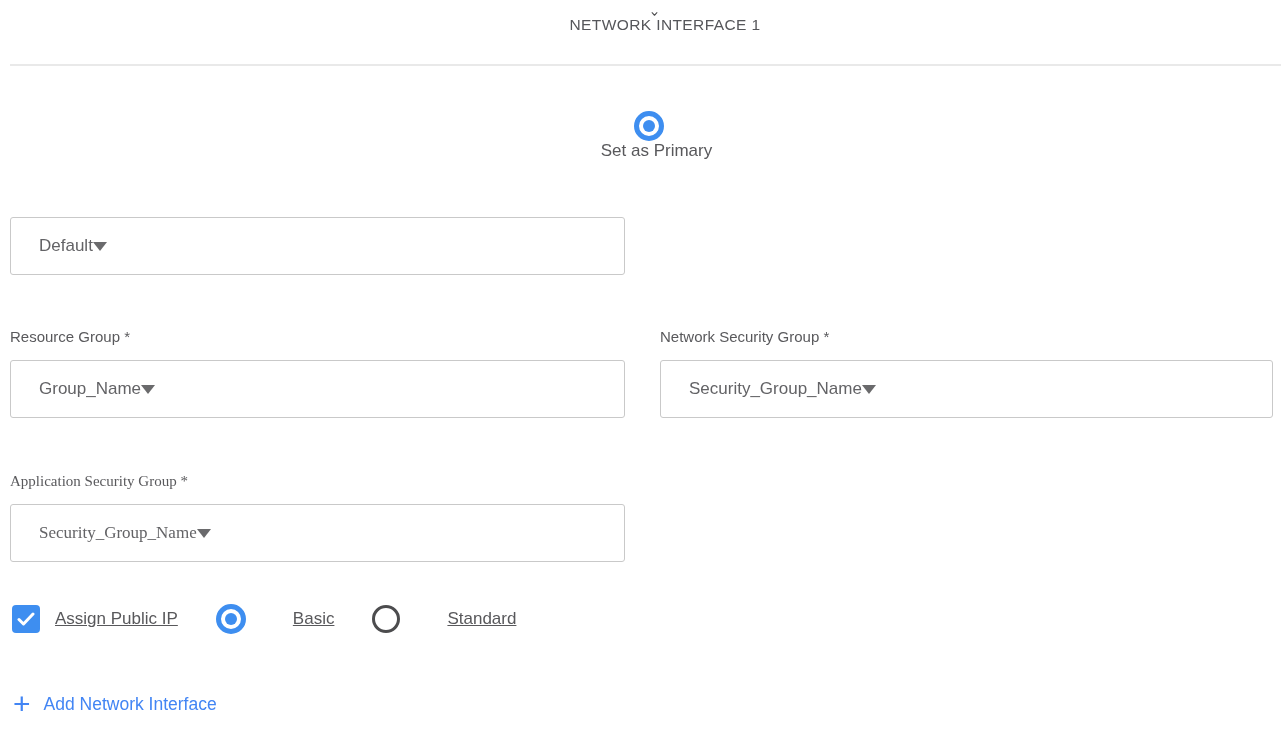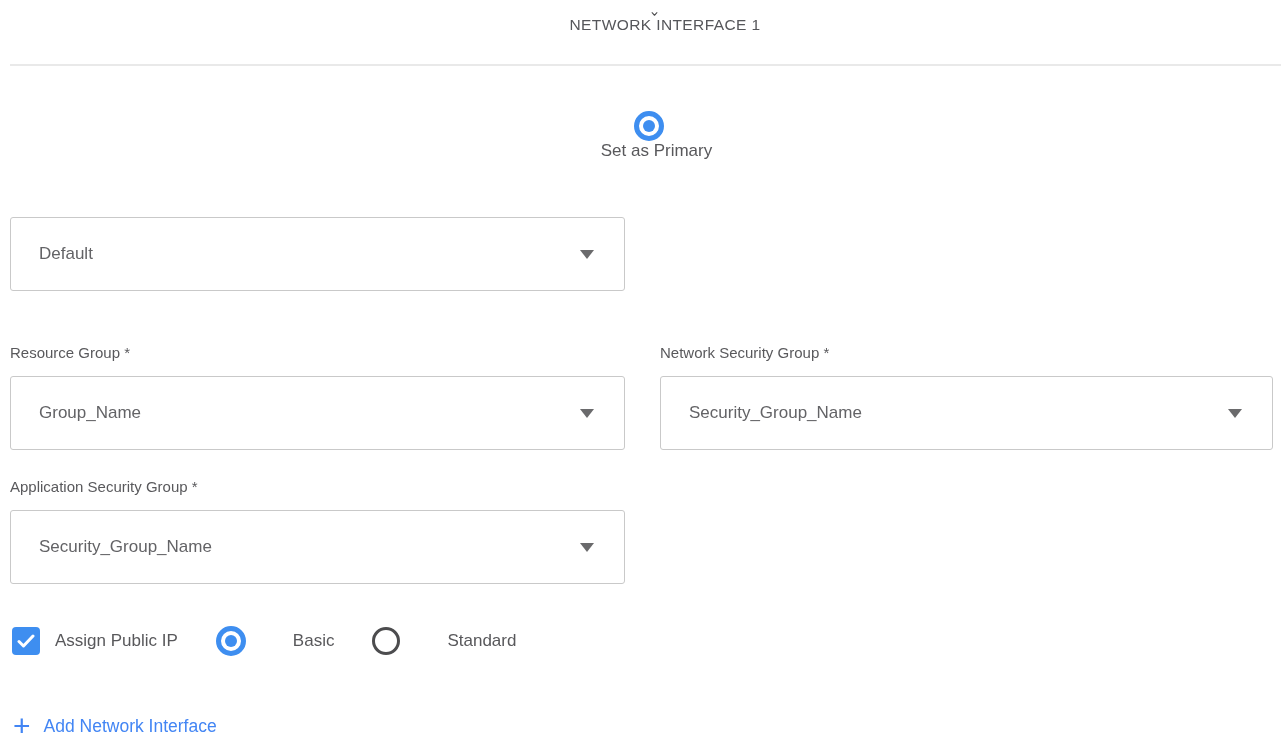--- a/index.html
+++ b/index.html
@@ -57,55 +57,55 @@
     margin: 45px 0 0 12px;
     flex-direction: column;
   }
   .primary-row .opt-label { margin-left: 15px; font-size: 17px; color: #58585b; }
 
   
   .field { margin-left: 10px; }
   .field-label { font-size: 15px; color: #59595c; line-height: 18px; }
   .select-box {
     margin-top: 14px;
-    width: 615px; height: 74px;
+    width: 615px; height: 58px;
     border: 1px solid #c9c9c9; border-radius: 3px;
     background: #fff;
-    display: flex; align-items: center; justify-content: space-between;
+    display: flex; align-items: center; justify-content: flex-start;
     padding: 0 30px 0 28px;
     cursor: pointer;
   }
   .select-value { font-size: 17px; color: #636366; }
   .caret {
     width: 0; height: 0;
     border-left: 7.5px solid transparent;
     border-right: 7.5px solid transparent;
     border-top: 9px solid #6a6a6c;
     flex: 0 0 auto;
   }
 
   .field-subnet { margin-top: 56px; }
   .two-col { display: flex; margin-top: 53px; }
   .col-right { margin-left: 35px; }
   .col-right .select-box { width: 613px; }
-  .field-asg { margin-top: 28px; }
+  .field-asg { margin-top: 54px; font-family: Liberation Serif, serif; }
 
   
   .options-row {
     display: flex; align-items: center;
     margin: 42px 0 0 12px;
   }
   .checkbox {
     width: 28px; height: 28px; border-radius: 4px;
     background: #3e8ef0; flex: 0 0 auto;
     display: flex; align-items: center; justify-content: center;
     cursor: pointer;
   }
   .checkbox svg { width: 18px; height: 14px; display: block; }
-  .options-row .opt-label { margin-left: 15px; font-size: 17px; color: #58585b; }
+  .options-row .opt-label { margin-left: 15px; font-size: 17px; color: #58585b; text-decoration: underline; }
   .radio-group { display: flex; align-items: center; margin-left: 38px; gap: 34px; }
   .radio-group .opt-label { margin-left: 13px; }
 
   
   .add-link {
     display: flex; align-items: center;
     margin: 57px 0 0 13px;
     cursor: pointer; text-decoration: none;
   }
   .plus-icon {

